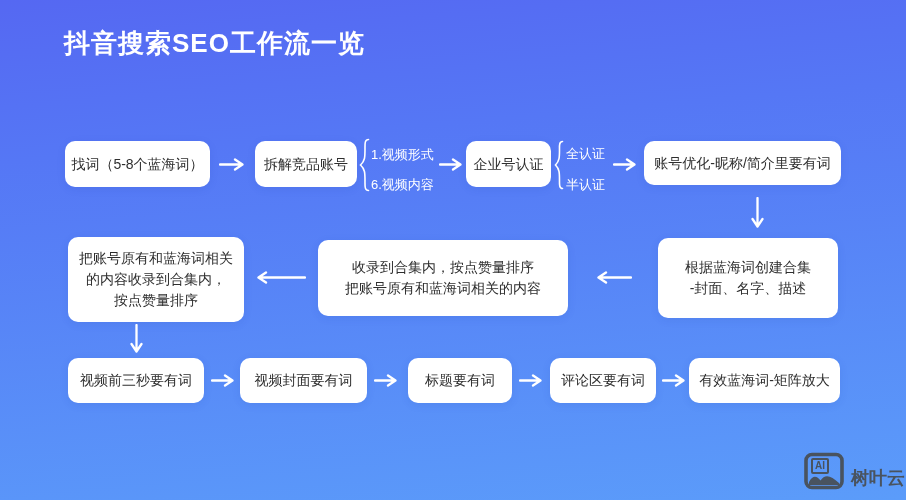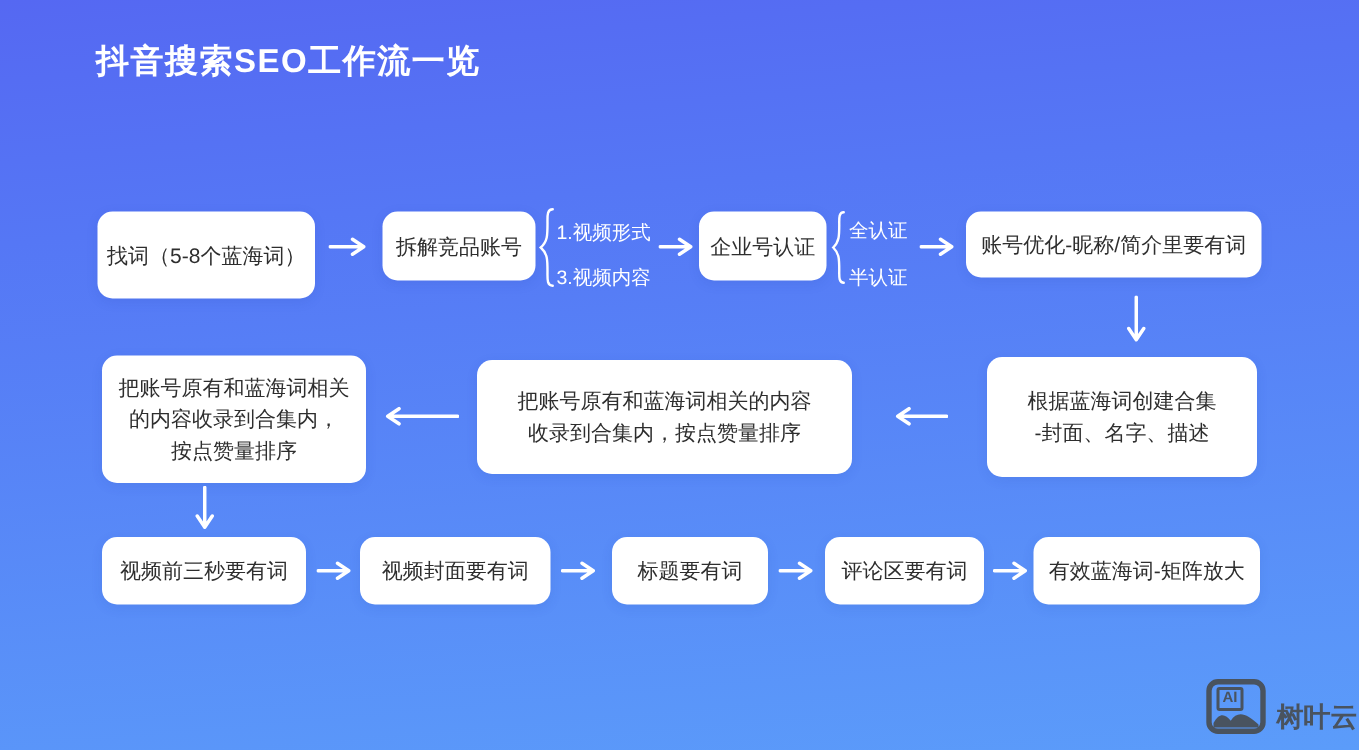--- a/index.html
+++ b/index.html
@@ -8,21 +8,21 @@
 
   .canvas {
     position: relative;
     width: 906px; height: 500px;
     background: linear-gradient(175deg, #5568f2 0%, #5577f5 28%, #5b9cfa 100%);
     overflow: hidden;
   }
 
   .title {
     position: absolute; left: 64px; top: 26px;
-    font-size: 22px; font-weight: bold; color: #ffffff;
+    font-size: 26px; font-weight: bold; color: #ffffff;
     letter-spacing: 1px;
   }
 
   .box {
     position: absolute;
     background: #ffffff;
     border-radius: 10px;
     display: flex; flex-direction: column;
     align-items: center; justify-content: center;
     color: #2e2e2e; font-size: 14px; text-align: center;
@@ -56,41 +56,41 @@
     padding: 0 2px; line-height: 12px; background: transparent;
   }
 </style>
 </head>
 <body>
 
 <div class="canvas">
 
   <div class="title">抖音搜索SEO工作流一览</div>
 
-  <div class="box" style="left:65px; top:141px; width:145px; height:58px;">
+  <div class="box" style="left:65px; top:141px; width:145px; height:46px;">
     <span>找词（5-8个蓝海词）</span>
   </div>
 
   <div class="arrow" style="left:219px; top:158px;">
     <svg width="26" height="13" viewBox="0 0 26 13">
       <path d="M1,6.5 H23 M16,1.5 L23.5,6.5 L16,11.5" stroke="#ffffff" stroke-width="2.3" fill="none" stroke-linecap="round" stroke-linejoin="round"></path>
     </svg>
   </div>
 
   <div class="box" style="left:255px; top:141px; width:102px; height:46px;">
     <span>拆解竞品账号</span>
   </div>
 
   <div class="brace" style="left:359px; top:138px;">
     <svg width="11" height="54" viewBox="0 0 11 54">
       <path d="M9.5,1.5 C5.5,1.5 6,6 6,11 C6,19 6,23 1.5,27 C6,31 6,35 6,43 C6,48 5.5,52.5 9.5,52.5" stroke="#ffffff" stroke-width="1.6" fill="none" stroke-linecap="round"></path>
     </svg>
   </div>
   <div class="branch-item" style="left:371px; top:146px;">1.视频形式</div>
-  <div class="branch-item" style="left:371px; top:176px;">3.视频内容</div>
+  <div class="branch-item" style="left:371px; top:176px;">6.视频内容</div>
 
   <div class="arrow" style="left:439px; top:158px;">
     <svg width="24" height="13" viewBox="0 0 24 13">
       <path d="M1,6.5 H21 M14,1.5 L21.5,6.5 L14,11.5" stroke="#ffffff" stroke-width="2.3" fill="none" stroke-linecap="round" stroke-linejoin="round"></path>
     </svg>
   </div>
 
   <div class="box" style="left:466px; top:141px; width:85px; height:46px;">
     <span>企业号认证</span>
   </div>
@@ -124,22 +124,22 @@
     <span>-封面、名字、描述</span>
   </div>
 
   <div class="arrow" style="left:596px; top:271px;">
     <svg width="36" height="13" viewBox="0 0 36 13">
       <path d="M35,6.5 H3 M10,1.5 L2.5,6.5 L10,11.5" stroke="#ffffff" stroke-width="2.4" fill="none" stroke-linecap="round" stroke-linejoin="round"></path>
     </svg>
   </div>
 
   <div class="box" style="left:318px; top:240px; width:250px; height:76px;">
+    <span>收录到合集内，按点赞量排序</span>
     <span>把账号原有和蓝海词相关的内容</span>
-    <span>收录到合集内，按点赞量排序</span>
   </div>
 
   <div class="arrow" style="left:256px; top:271px;">
     <svg width="50" height="13" viewBox="0 0 50 13">
       <path d="M49,6.5 H3 M10,1.5 L2.5,6.5 L10,11.5" stroke="#ffffff" stroke-width="2.4" fill="none" stroke-linecap="round" stroke-linejoin="round"></path>
     </svg>
   </div>
 
   <div class="box" style="left:68px; top:237px; width:176px; height:85px;">
     <span>把账号原有和蓝海词相关</span>

